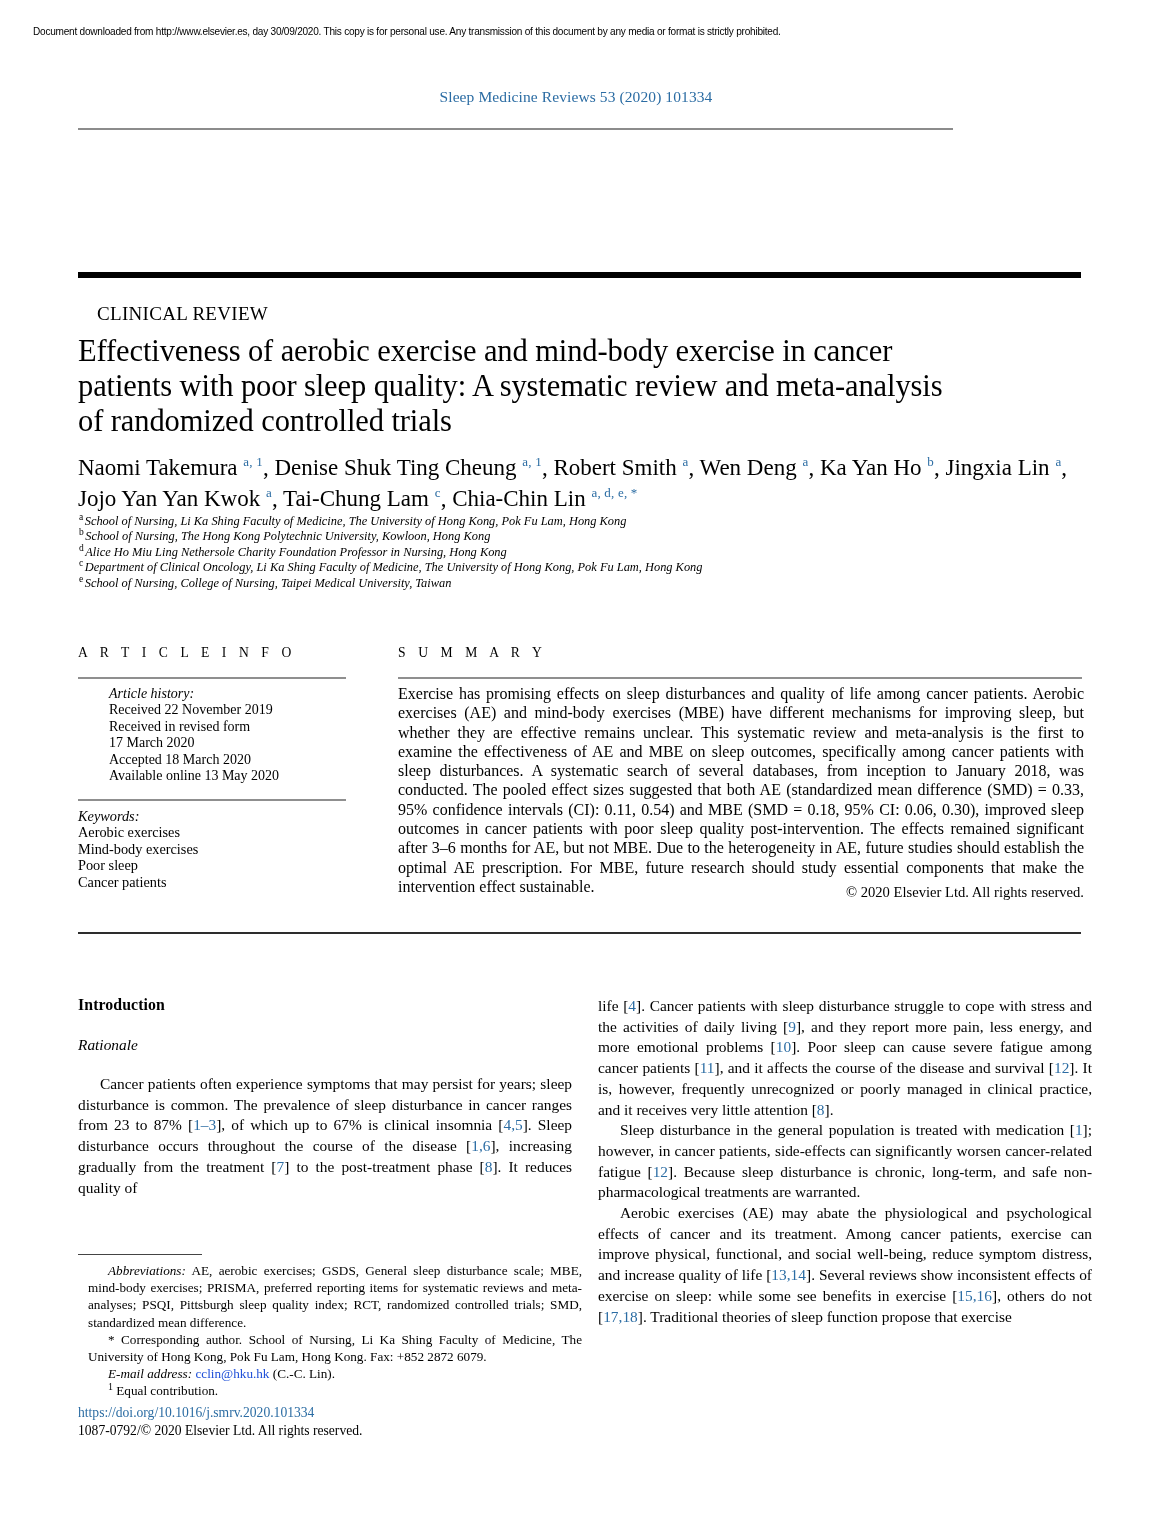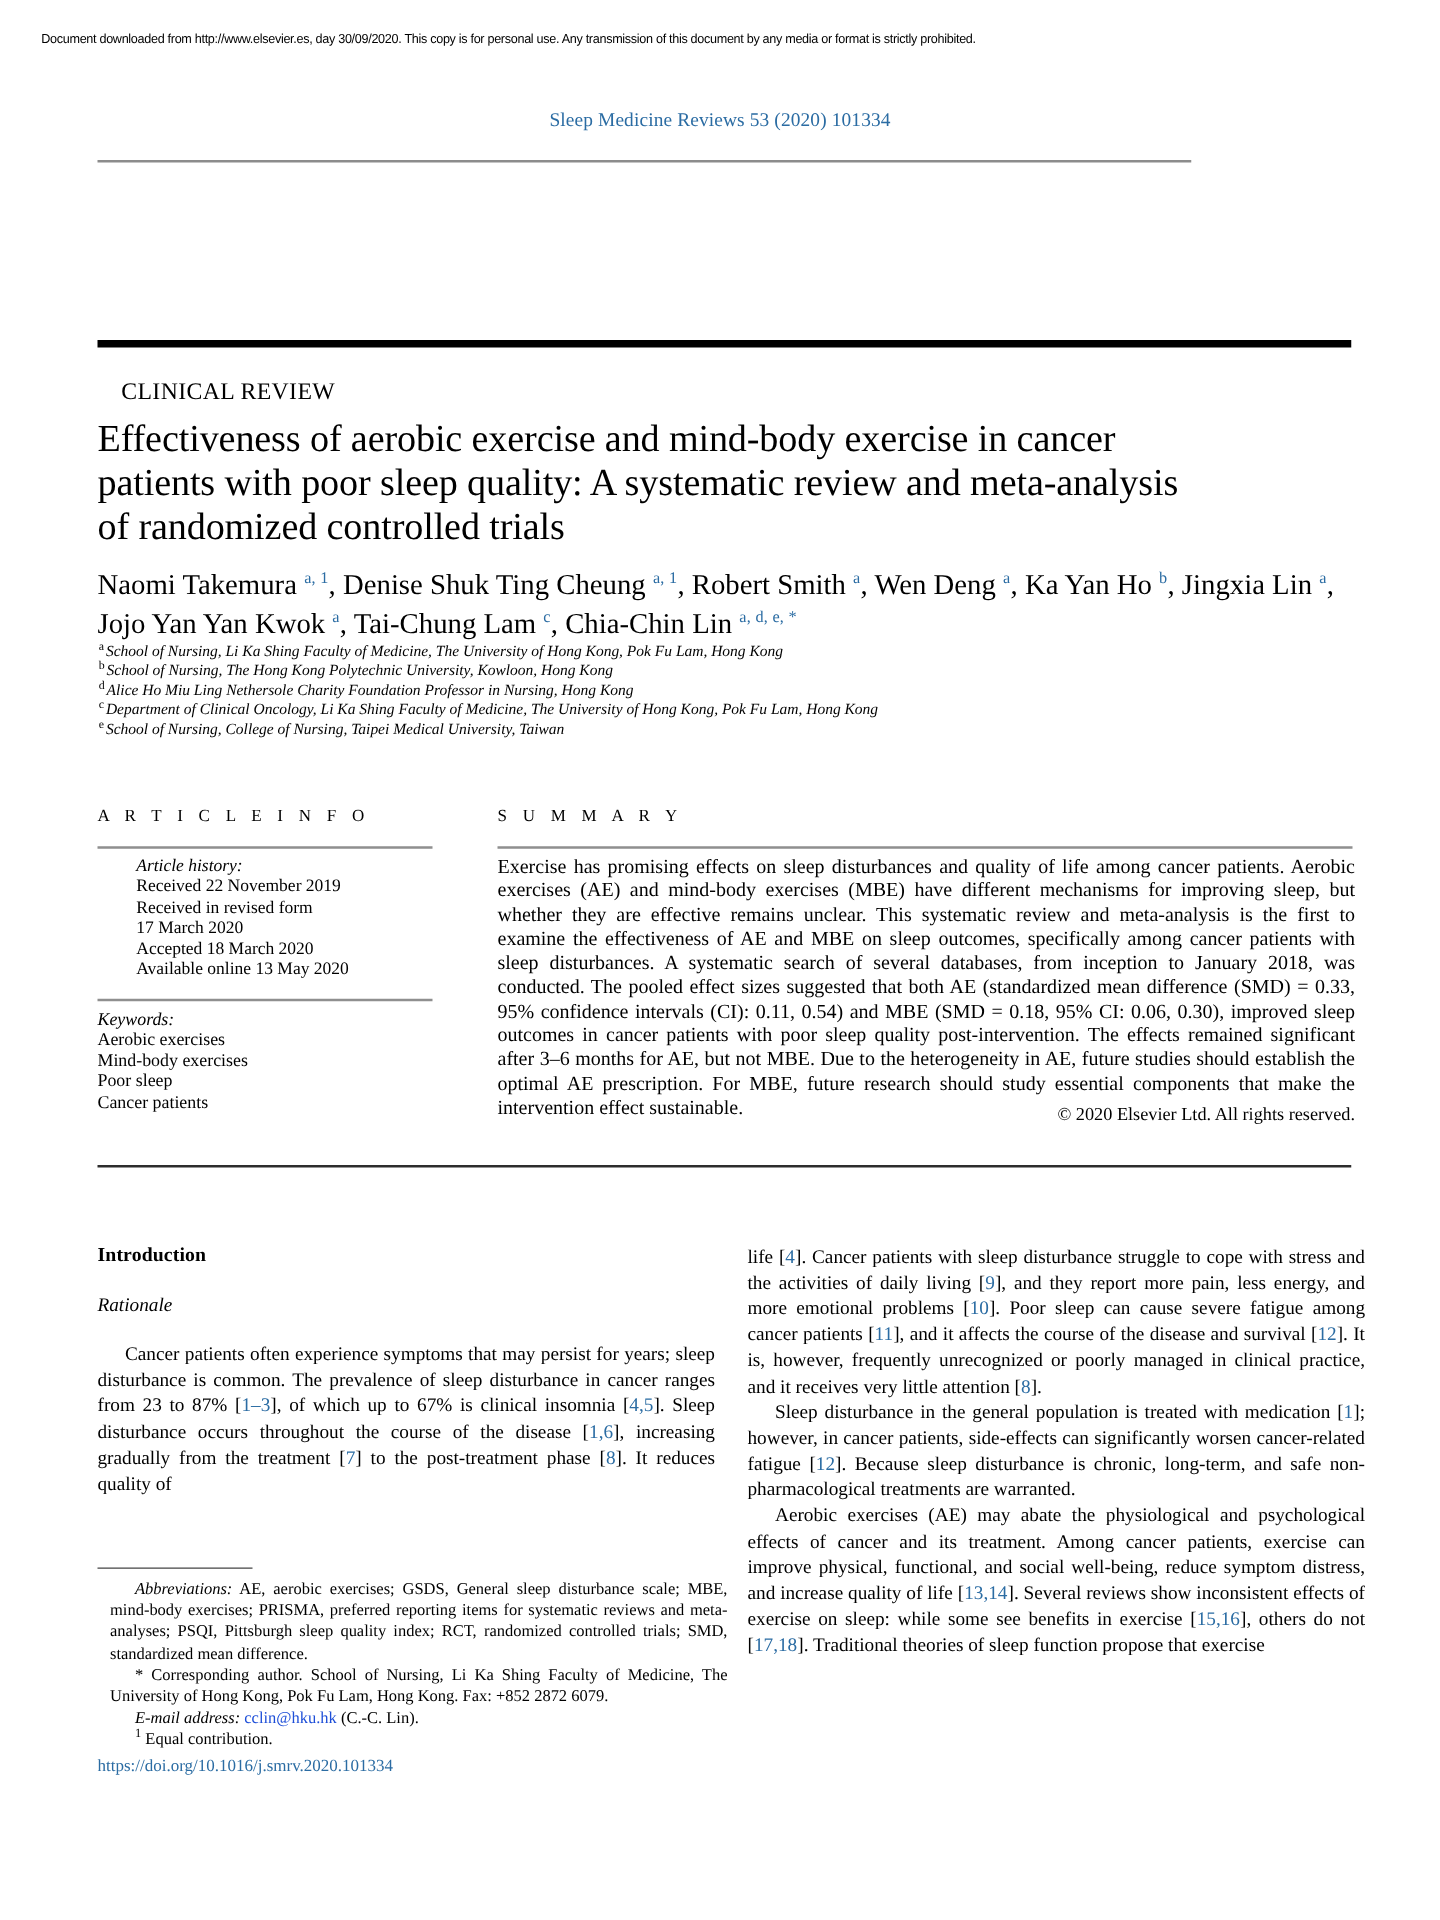--- a/index.html
+++ b/index.html
@@ -386,15 +386,16 @@
   <div class="rule-foot"></div>
   <div class="footnotes">
     <p class="fn-indent"><span class="fn-it">Abbreviations:</span><span> AE, aerobic exercises; GSDS, General sleep disturbance scale; MBE, mind-body exercises; PRISMA, preferred reporting items for systematic reviews and meta-analyses; PSQI, Pittsburgh sleep quality index; RCT, randomized controlled trials; SMD, standardized mean difference.</span></p>
     <p class="fn-indent"><span>*</span><span> Corresponding author. School of Nursing, Li Ka Shing Faculty of Medicine, The University of Hong Kong, Pok Fu Lam, Hong Kong. Fax: +852 2872 6079.</span></p>
     <p class="fn-indent"><span class="fn-it">E-mail address:</span>&nbsp;<a class="link">cclin@hku.hk</a><span> (C.-C. Lin).</span></p>
     <p class="fn-indent"><span class="fn-sup">1</span><span> Equal contribution.</span></p>
   </div>
 
   <div class="doi-block">
     <div><a class="doi-link">https://doi.org/10.1016/j.smrv.2020.101334</a></div>
+    <div>1087-0792/© 2020 Elsevier Ltd. All rights reserved.</div>
   </div>
 
 </div>
 
 </body></html>

